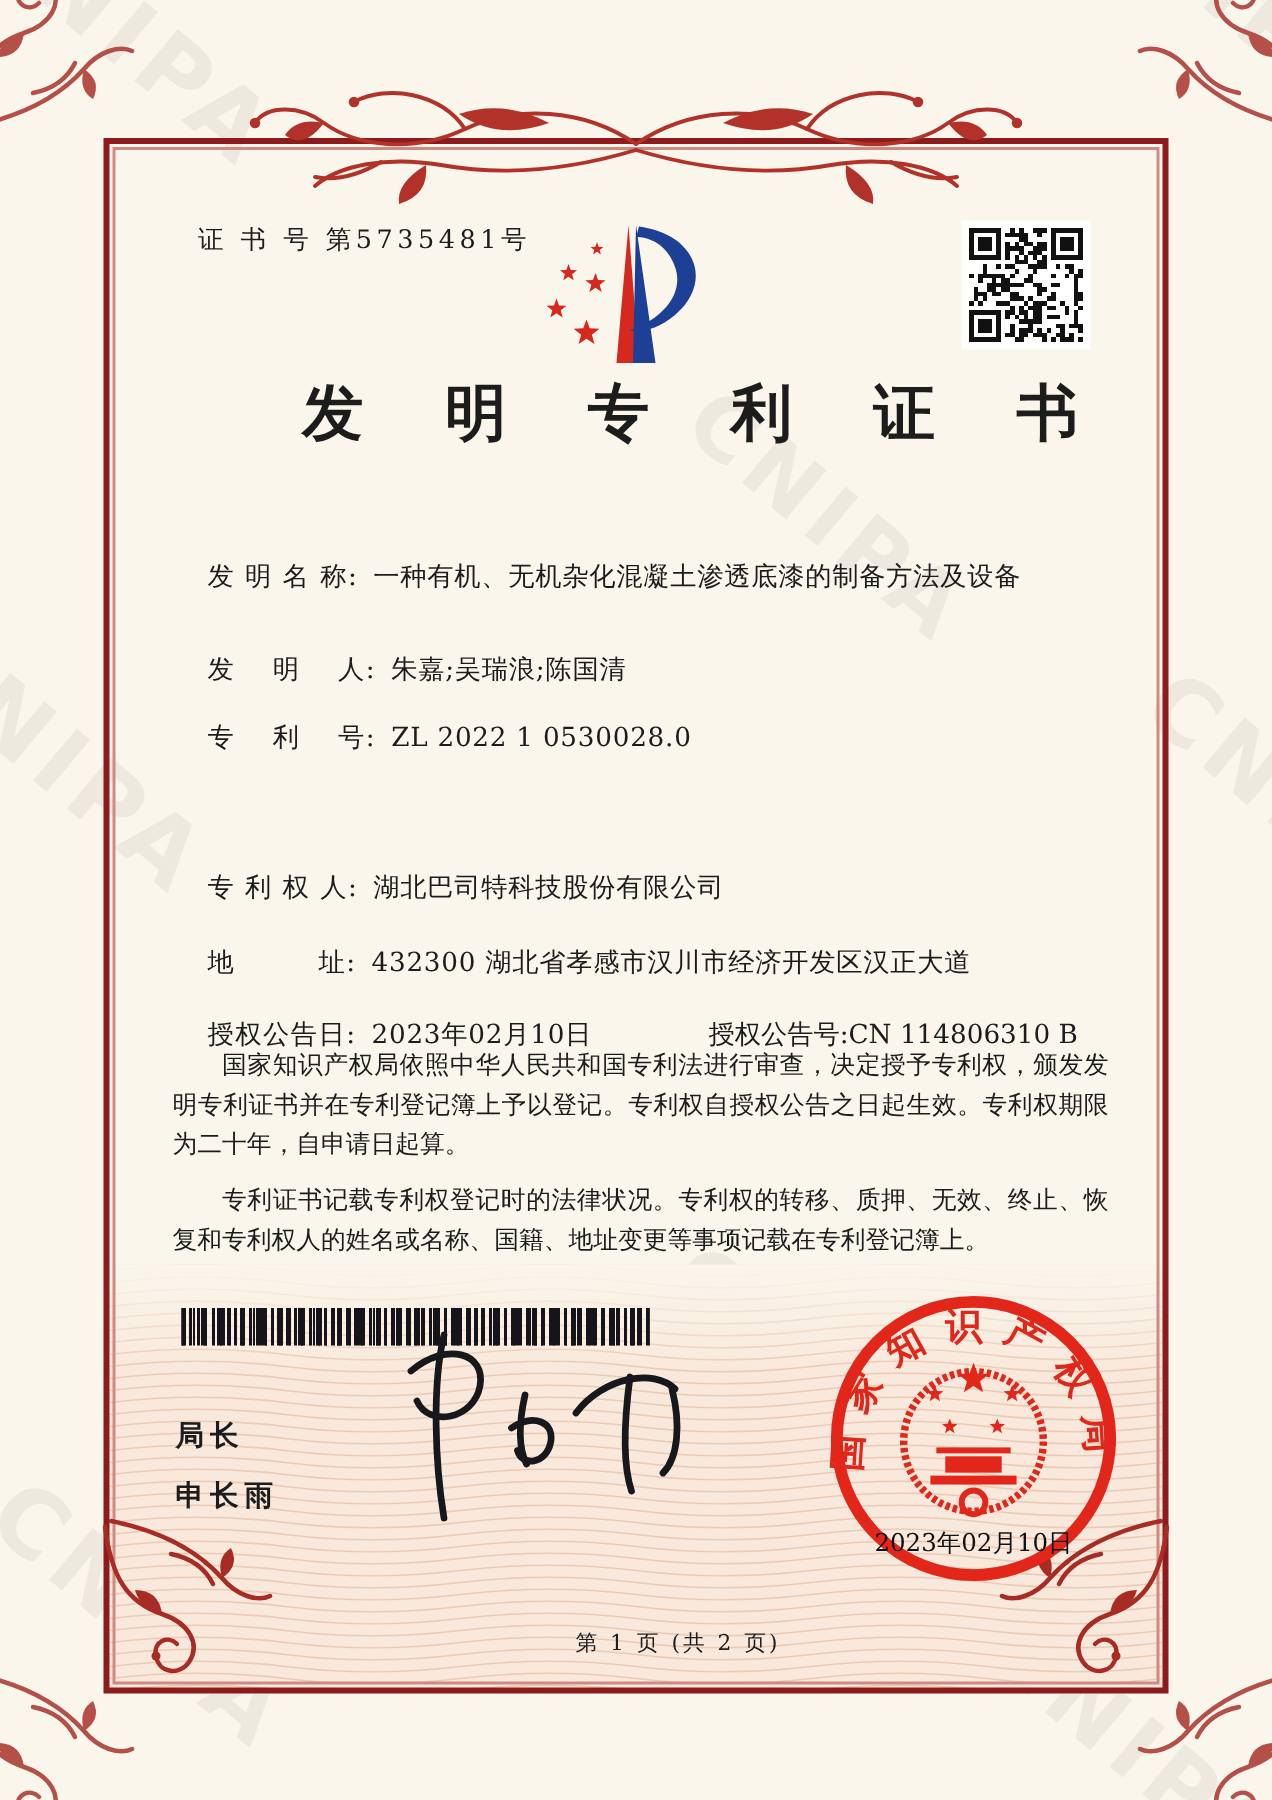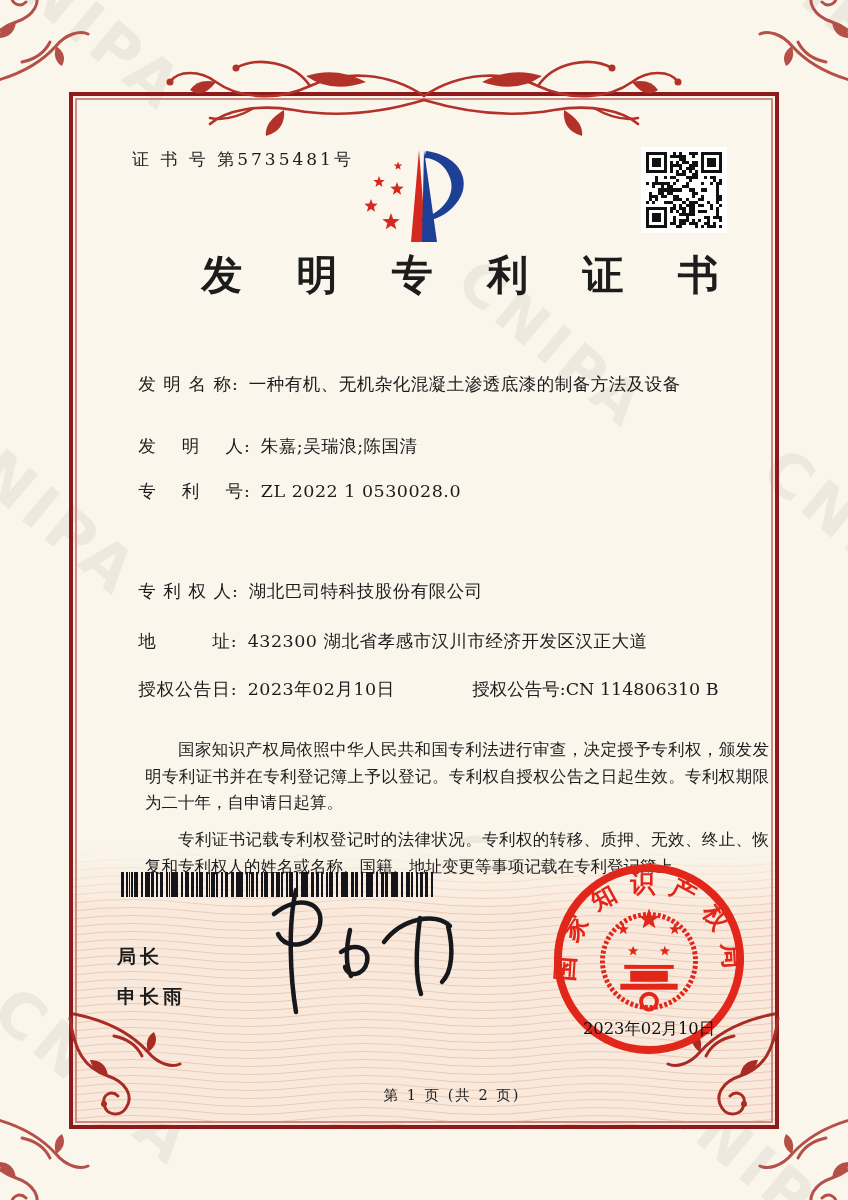--- a/index.html
+++ b/index.html
@@ -18,22 +18,22 @@
   .logo{position:absolute;left:352px;top:138px;}
   .qr{position:absolute;left:641px;top:147px;width:86px;height:86px;background:#fff;padding:5px;box-sizing:border-box;}
   .title{position:absolute;left:0;top:248px;width:100%;text-align:center;
          font-size:41px;font-weight:700;letter-spacing:20px;text-indent:20px;padding-left:36px;}
   
   .row{position:absolute;left:116px;font-size:17.5px;white-space:pre;}
   .row .lbl{letter-spacing:1px;}
   .row .val{margin-left:10px;letter-spacing:0.5px;}
   .row2{position:absolute;left:450px;font-size:17.5px;white-space:pre;}
   
-  .paras{position:absolute;left:115px;top:737px;width:624px;font-size:16.5px;
-         line-height:1.62;text-align:justify;margin-left:30px;}
+  .paras{position:absolute;left:115px;top:697px;width:624px;font-size:16.5px;
+         line-height:1.62;text-align:justify;}
   .paras p{margin:0 0 10px 0;text-indent:2em;}
   
   .band{position:absolute;left:73px;top:843px;width:702px;height:283px;background:#f9e9dc;overflow:hidden;}
   .band-fade{position:absolute;left:0;top:0;width:100%;height:70px;
              background:linear-gradient(#faf6ec,rgba(250,246,236,0));}
   
   .barcode{position:absolute;left:121px;top:872px;width:312px;height:25px;
     background:
       repeating-linear-gradient(90deg,#14141a 0 2px,rgba(0,0,0,0) 2px 5px),
       repeating-linear-gradient(90deg,#14141a 0 1px,rgba(0,0,0,0) 1px 8px),

